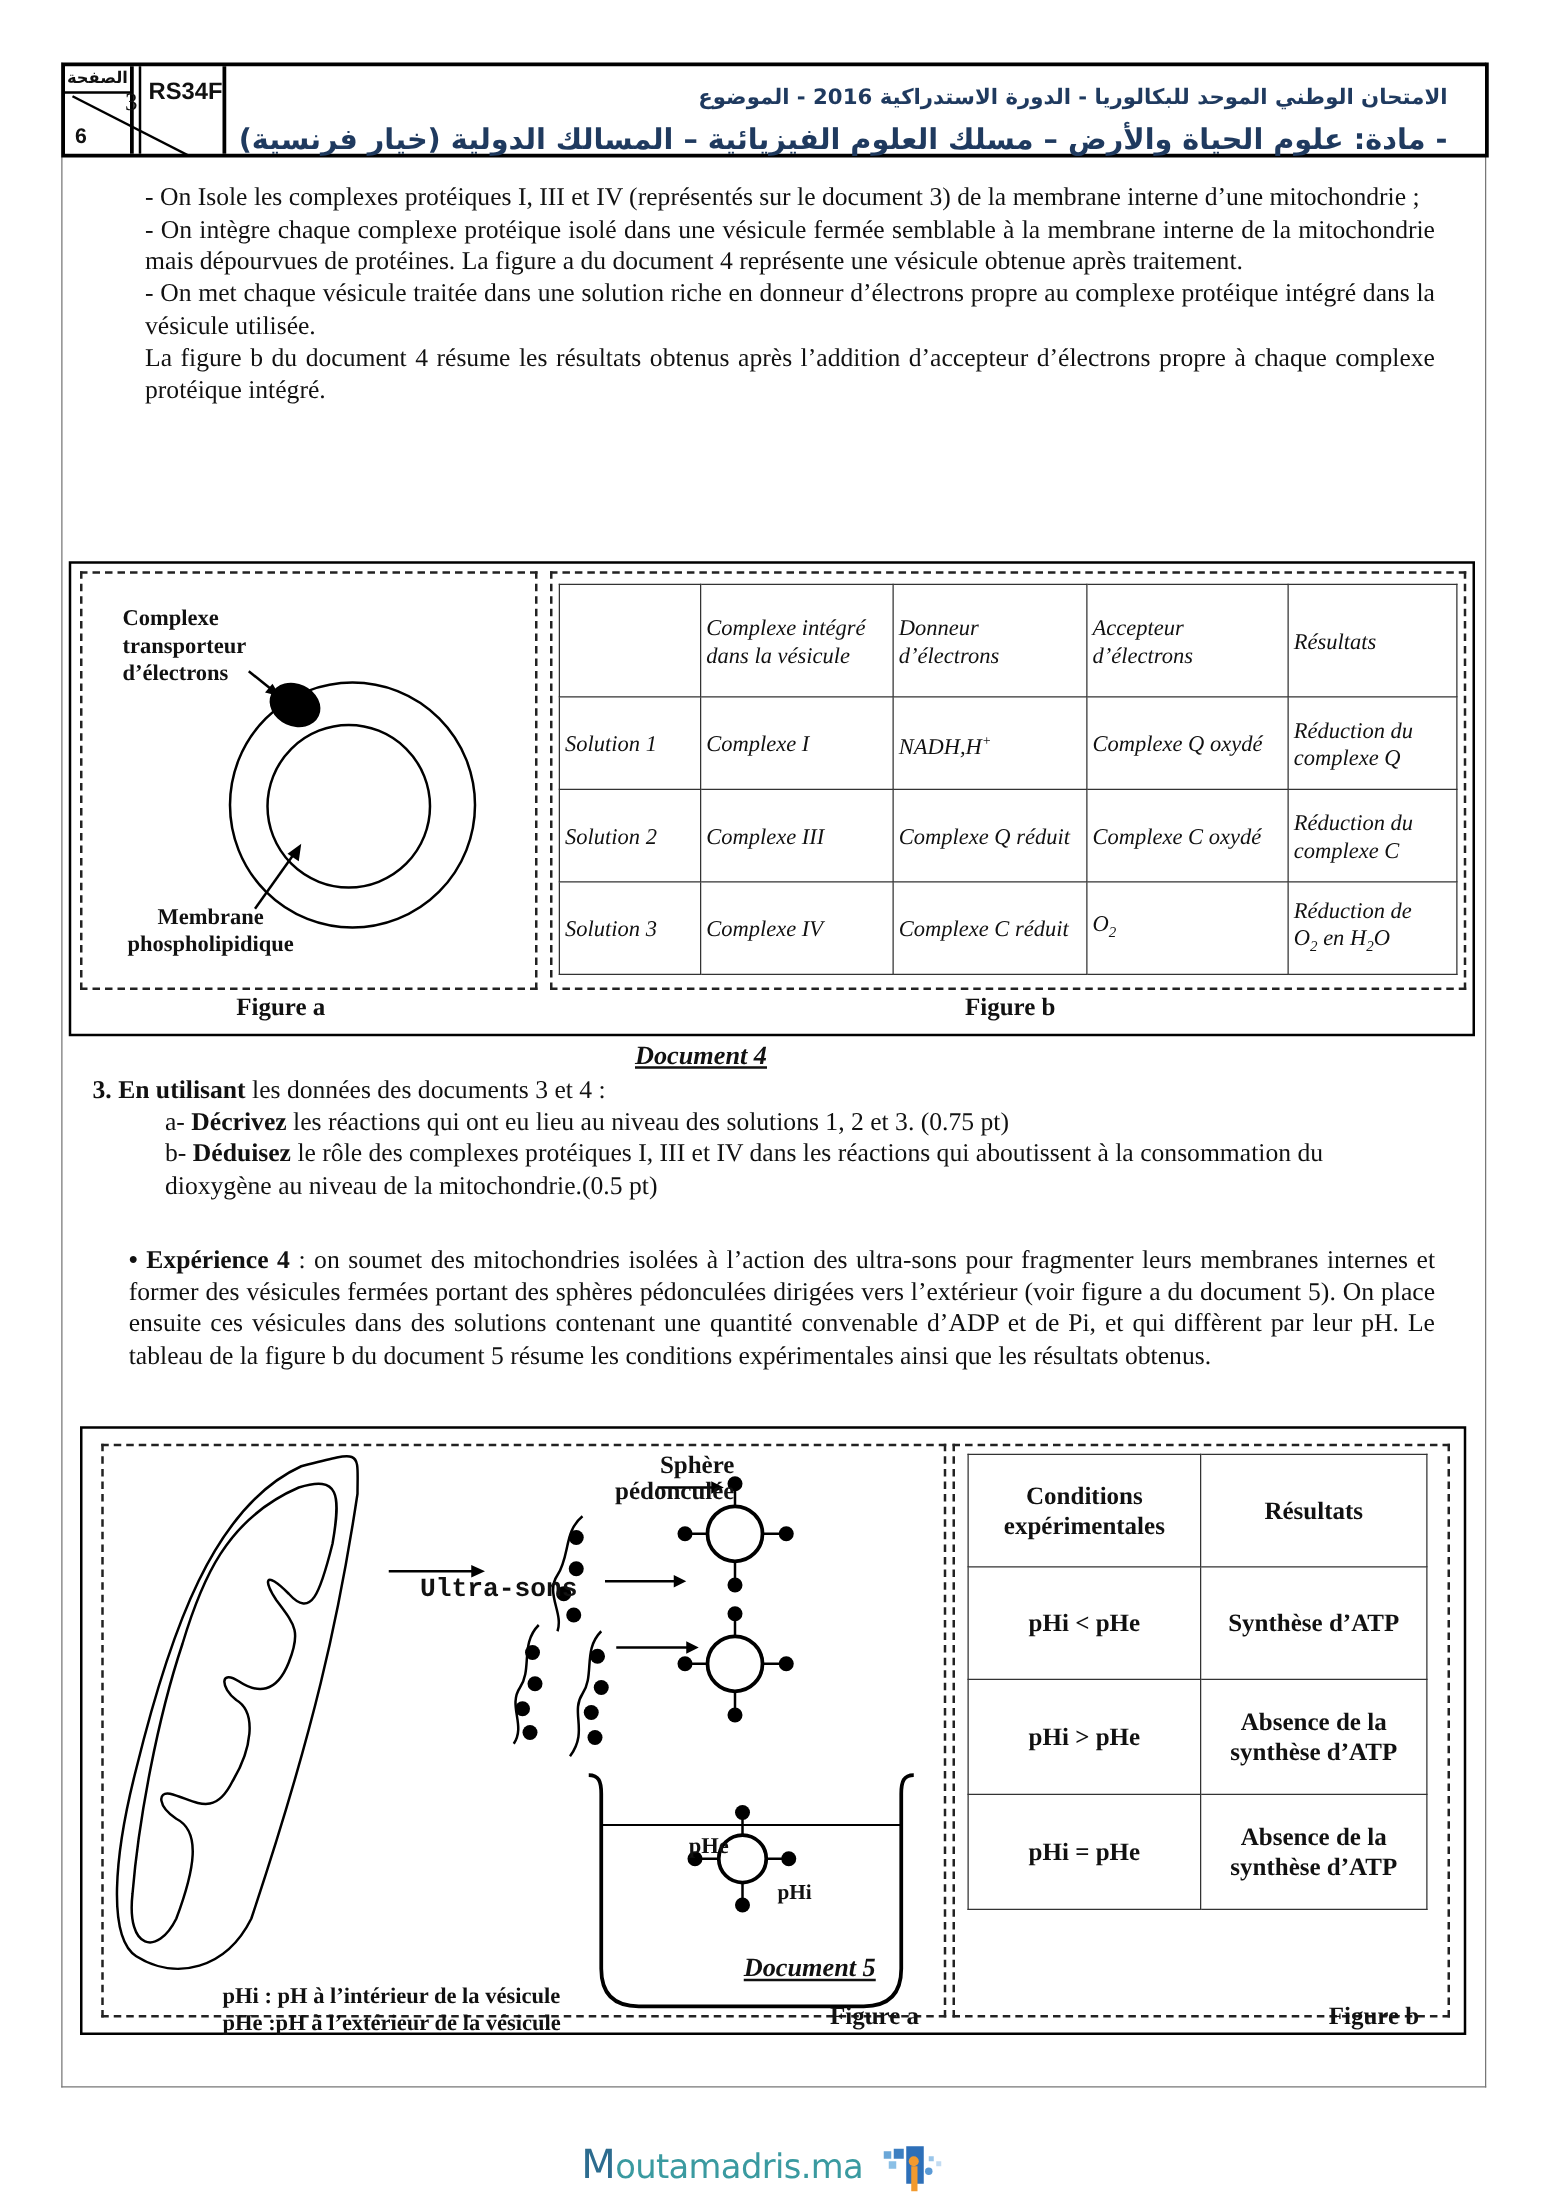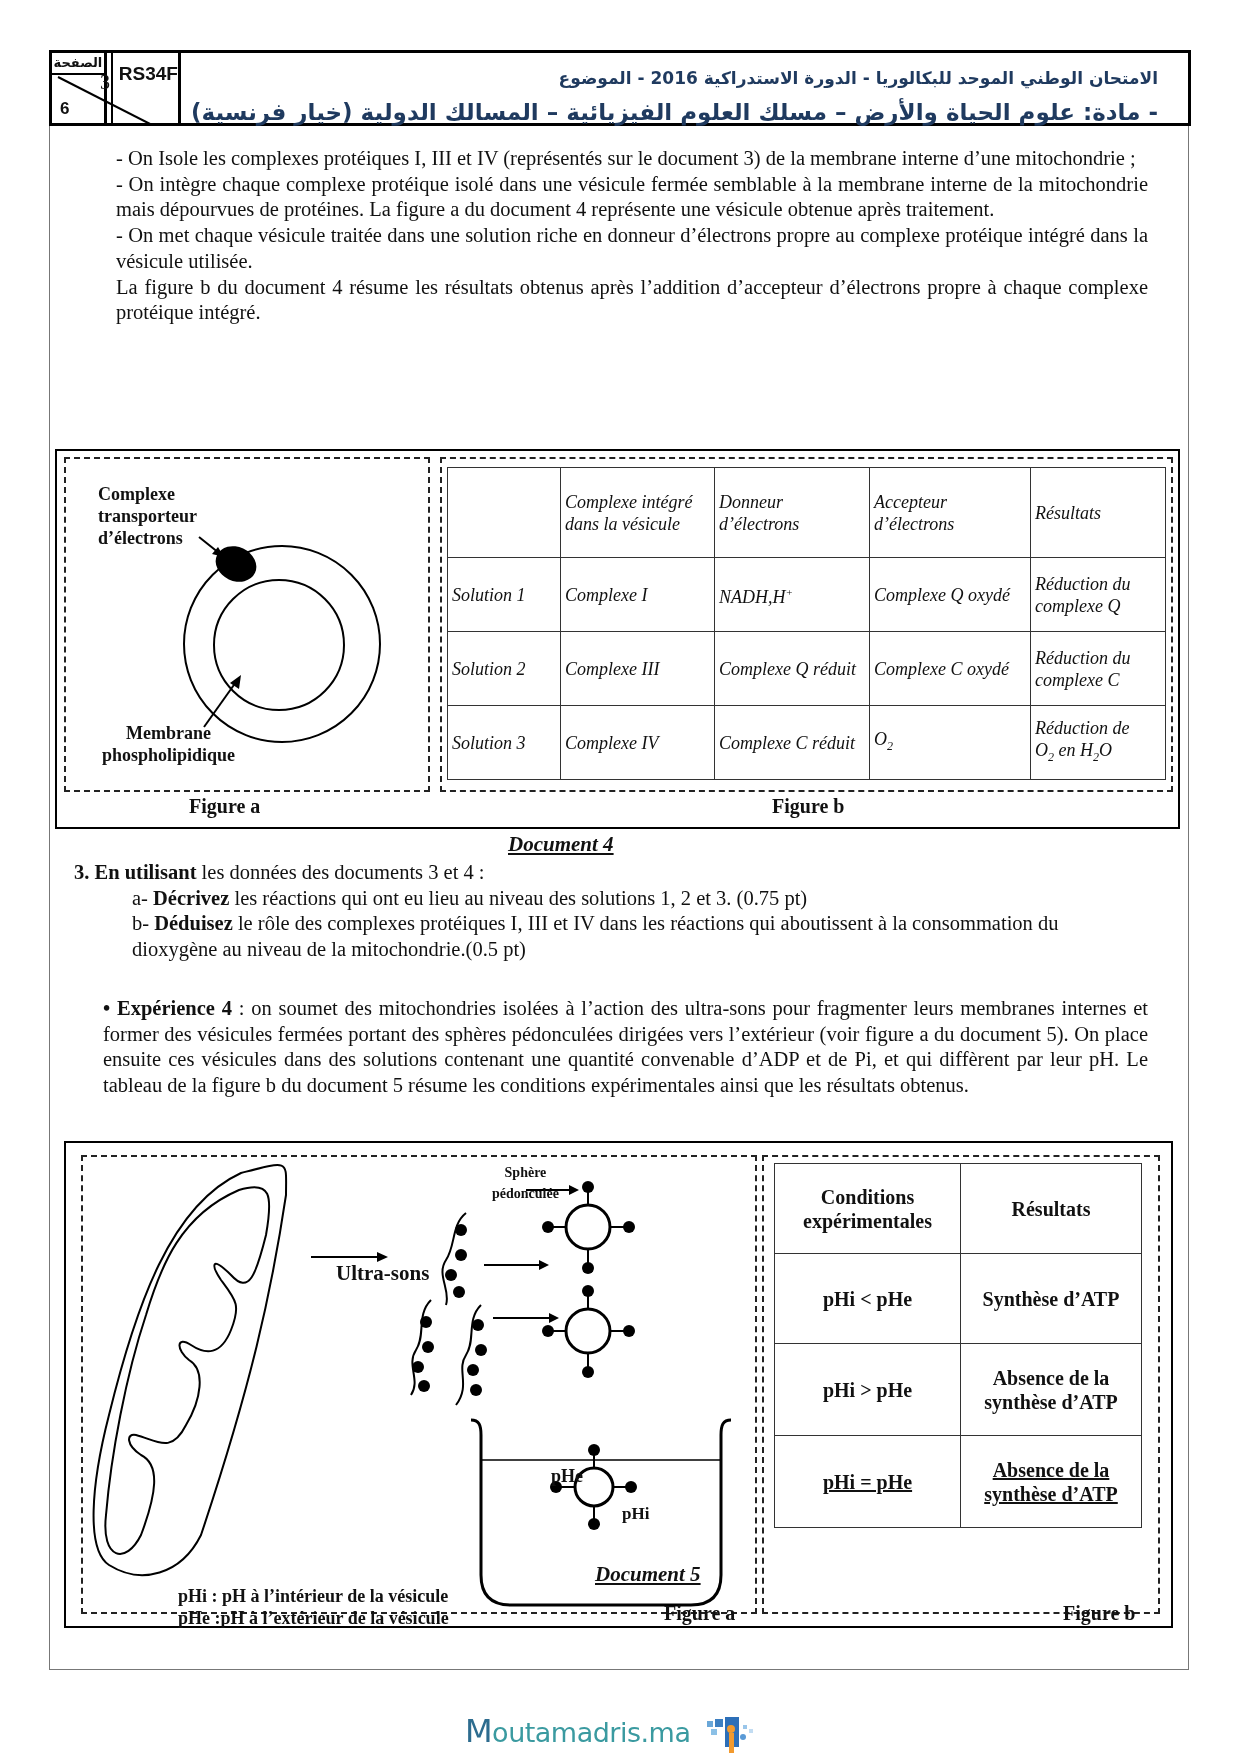--- a/index.html
+++ b/index.html
@@ -214,22 +214,22 @@
     <circle cx="513" cy="295" r="6"></circle>
       <circle cx="513" cy="369" r="6"></circle>
       <circle cx="475" cy="332" r="6"></circle>
       <circle cx="550" cy="332" r="6"></circle>
   </g>
 
   <path d="M390,265 C398,265 400,270 400,280 L400,420 C400,440 410,450 430,450 L610,450 C630,450 640,440 640,420 L640,280 C640,270 642,265 650,265" fill="none" stroke="#000" stroke-width="3"></path>
   <line x1="400" y1="305" x2="640" y2="305" stroke="#000" stroke-width="1.5"></line>
 </svg>
 
-<div class="lbl-b" style="left:336px; top:1262px; font-size:21px;">Ultra-sons</div>
-<div class="lbl-b" style="left:492px; top:1162px; text-align:center; font-size:14px; line-height:21px;">
+<div class="lbl-b" style="left:336px; top:1262px; font-size:21px;font-family:Liberation Mono, monospace;">Ultra-sons</div>
+<div class="lbl-b" style="left:492px; top:1162px; text-align:right; font-size:20px; line-height:21px;">
   <div>Sphère</div>
   <div>pédonculée</div>
 </div>
 <div class="lbl-b" style="left:551px; top:1465px;">pHe</div>
 <div class="lbl-b" style="left:622px; top:1503px; font-size:17px;">pHi</div>
 <div class="lbl-b" style="left:178px; top:1585px;">pHi : pH à l’intérieur de la vésicule</div>
 <div class="lbl-b" style="left:178px; top:1607px;">pHe :pH à l’extérieur de la vésicule</div>
 <div class="fig-label" style="left:664px; top:1602px;">Figure a</div>
 
 <table class="t5" style="left:774px; top:1163px; width:368px;">
@@ -239,21 +239,21 @@
     <td>Résultats</td>
   </tr>
   <tr style="height:90px;">
     <td>pHi &lt; pHe</td>
     <td>Synthèse d’ATP</td>
   </tr>
   <tr style="height:92px;">
     <td>pHi &gt; pHe</td>
     <td>Absence de la synthèse d’ATP</td>
   </tr>
-  <tr style="height:92px;text-decoration:underline;">
+  <tr style="height:92px;">
     <td>pHi = pHe</td>
     <td>Absence de la synthèse d’ATP</td>
   </tr>
 </tbody>
   </table>
 <div class="fig-label" style="left:1063px; top:1602px;">Figure b</div>
 
 <div class="doc-title" style="left:595px; top:1562px;">Document 5</div>
 
 <div class="footer-logo">

